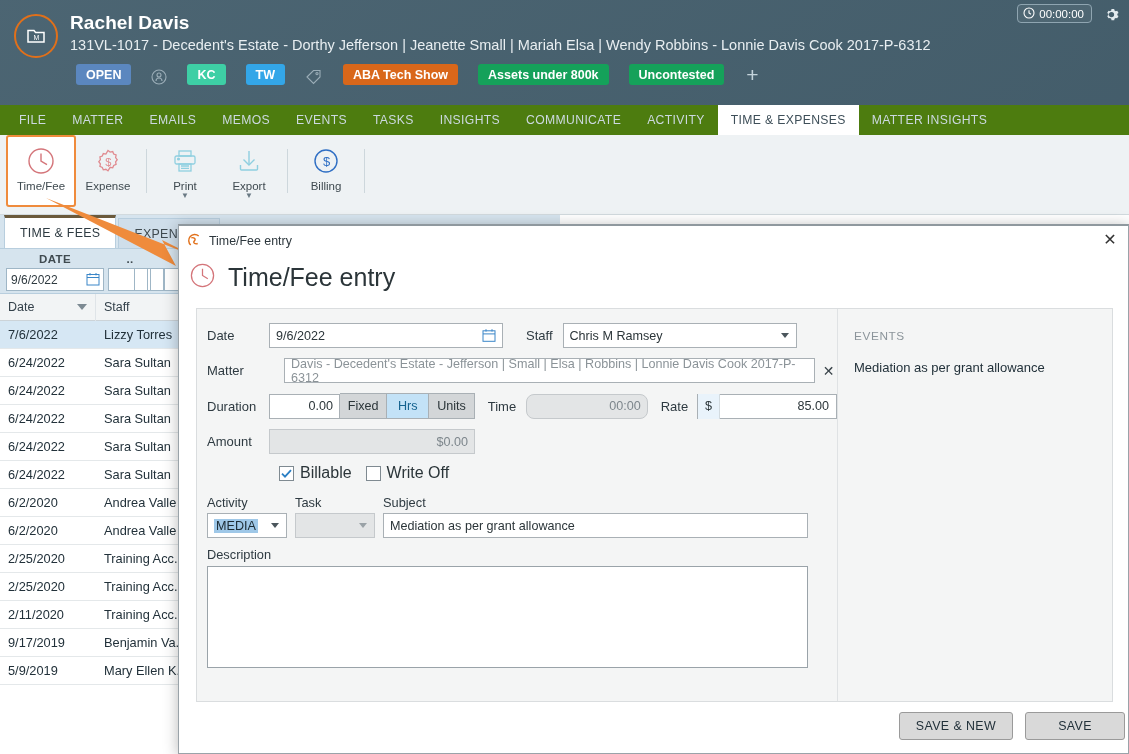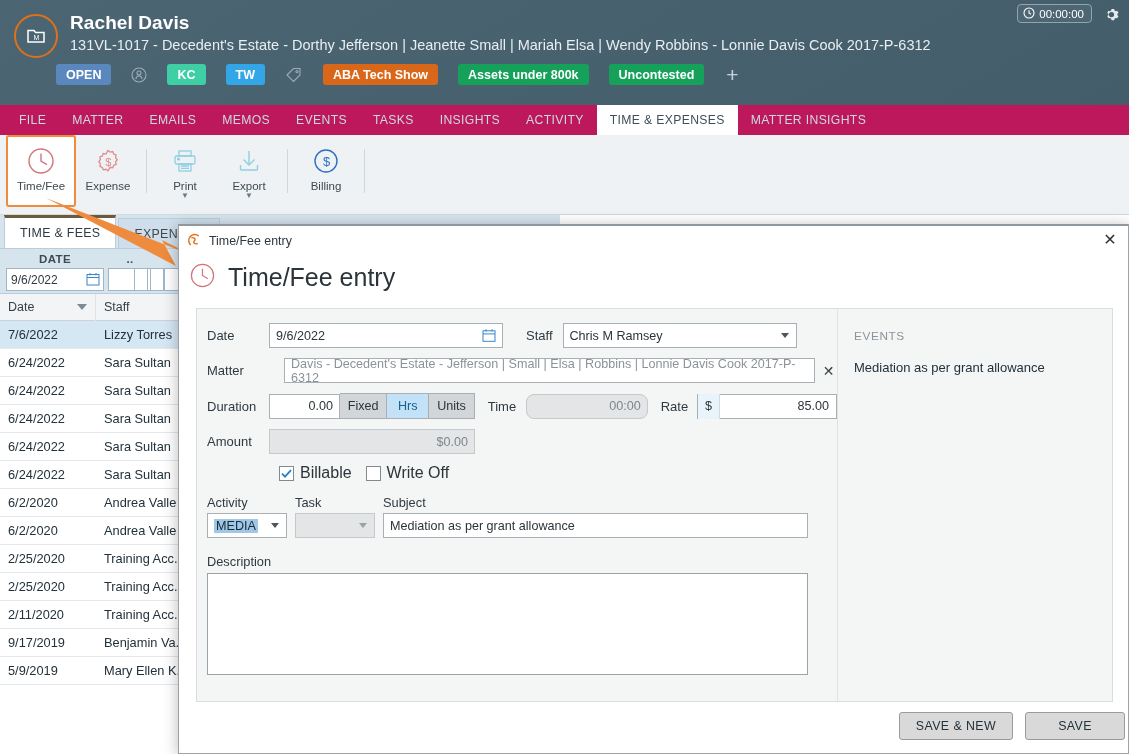--- a/index.html
+++ b/index.html
@@ -29,22 +29,22 @@
   .header-title {
     position: absolute; left: 70px; top: 12px;
     font-size: 19px; font-weight: bold; letter-spacing: .1px;
     color: #ffffff;
   }
   .header-sub {
     position: absolute; left: 70px; top: 37px;
     font-size: 14.5px; color: #e8eef1; white-space: nowrap;
   }
   .badge-row {
-    position: absolute; left: 56px; top: 64px;
-    display: flex; align-items: center; gap: 20px;
+    position: absolute; left: 76px; top: 64px;
+    display: flex; align-items: flex-end; gap: 20px;
   }
   .pill {
     display: inline-flex; align-items: center; justify-content: center;
     height: 21px; padding: 0 10px; border-radius: 3px;
     font-size: 12.5px; font-weight: bold; color: #fff; white-space: nowrap;
   }
   .pill.open     { background: #5b87bf; }
   .pill.kc       { background: #3ecfa5; min-width: 34px; }
   .pill.tw       { background: #33a6e8; min-width: 34px; }
   .pill.tag-orange { background: #d9671a; }
@@ -66,21 +66,21 @@
   }
   .gear-btn {
     position: absolute; right: 8px; top: 4px;
     width: 20px; height: 20px; color: #e3ebef;
     display: flex; align-items: center; justify-content: center; cursor: pointer;
   }
 
   
   .navbar {
     position: absolute; left: 0; top: 105px; width: 1129px; height: 30px;
-    background: #be185d; display: flex; align-items: stretch;
+    background: #4d7c0f; display: flex; align-items: stretch;
     padding-left: 6px;
   }
   .nav-tab {
     display: flex; align-items: center; padding: 0 13px;
     font-size: 12.2px; color: #ccd9e0; letter-spacing: .35px;
     cursor: pointer; white-space: nowrap;
   }
   .nav-tab.active {
     background: #ffffff; color: #3e4f59; font-weight: normal;
   }
@@ -316,20 +316,21 @@
   </div>
 
   <div class="navbar">
     <div class="nav-tab">FILE</div>
     <div class="nav-tab">MATTER</div>
     <div class="nav-tab">EMAILS</div>
     <div class="nav-tab">MEMOS</div>
     <div class="nav-tab">EVENTS</div>
     <div class="nav-tab">TASKS</div>
     <div class="nav-tab">INSIGHTS</div>
+    <div class="nav-tab">COMMUNICATE</div>
     <div class="nav-tab">ACTIVITY</div>
     <div class="nav-tab active">TIME &amp; EXPENSES</div>
     <div class="nav-tab">MATTER INSIGHTS</div>
   </div>
 
   <div class="ribbon">
     <div class="rb-item selected">
       <div class="rb-icon">
         <svg width="30" height="30" viewBox="0 0 30 30" fill="none" stroke="#d4757a" stroke-width="1.4">
           <circle cx="15" cy="15" r="12"></circle>
@@ -592,21 +593,21 @@
           <span class="chk"></span>
           <span class="ck-label">Write Off</span>
         </div>
 
         <div style="display:flex;align-items:flex-end;margin-bottom:3px;">
           <span class="sublabel" style="width:88px;">Activity</span>
           <span class="sublabel" style="width:88px;">Task</span>
           <span class="sublabel">Subject</span>
         </div>
 
-        <div class="frow" style="margin-bottom:16px;">
+        <div class="frow" style="margin-bottom:9px;">
           <div class="inp" style="width:80px;">
             <span class="sel-text">MEDIA</span>
             <span class="dd-caret"></span>
           </div>
           <div class="inp readonly" style="width:80px;margin-left:8px;">
             <span></span>
             <span class="dd-caret" style="border-top-color:#9aa2a7;"></span>
           </div>
           <div class="inp" style="width:425px;margin-left:8px;">
             <span>Mediation as per grant allowance</span>

